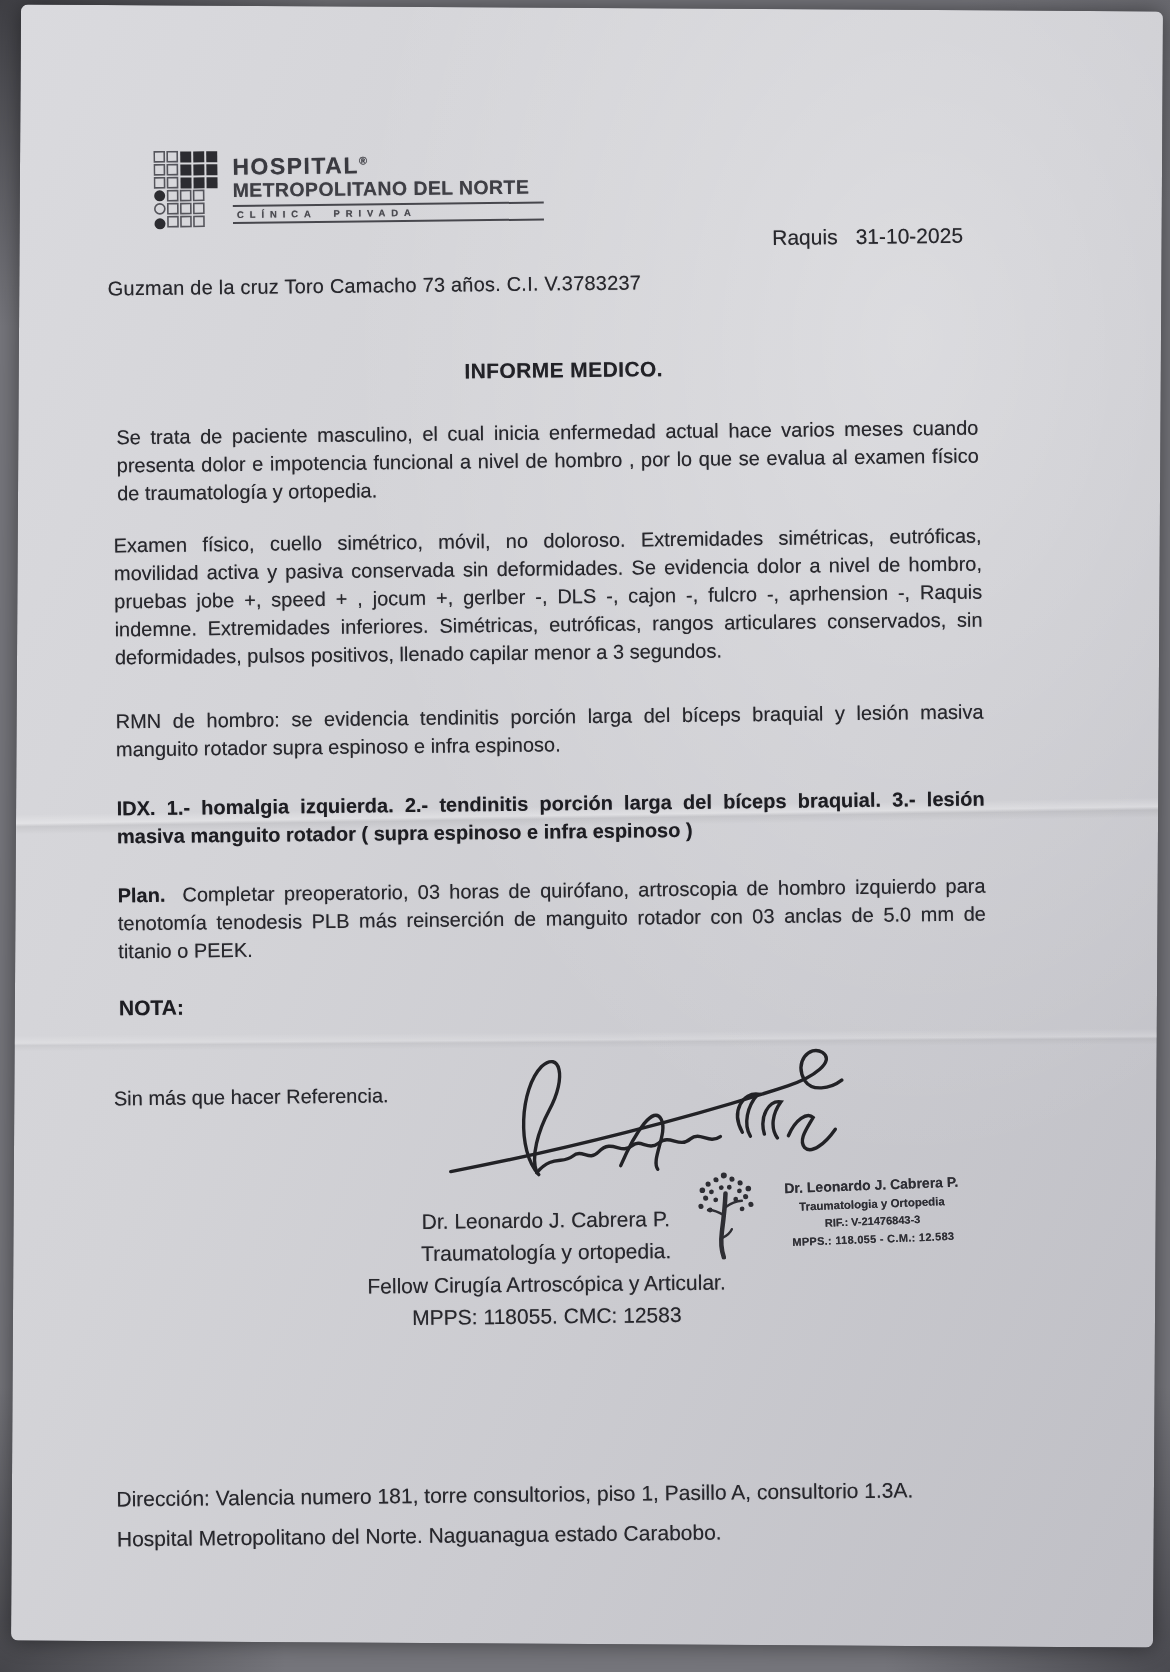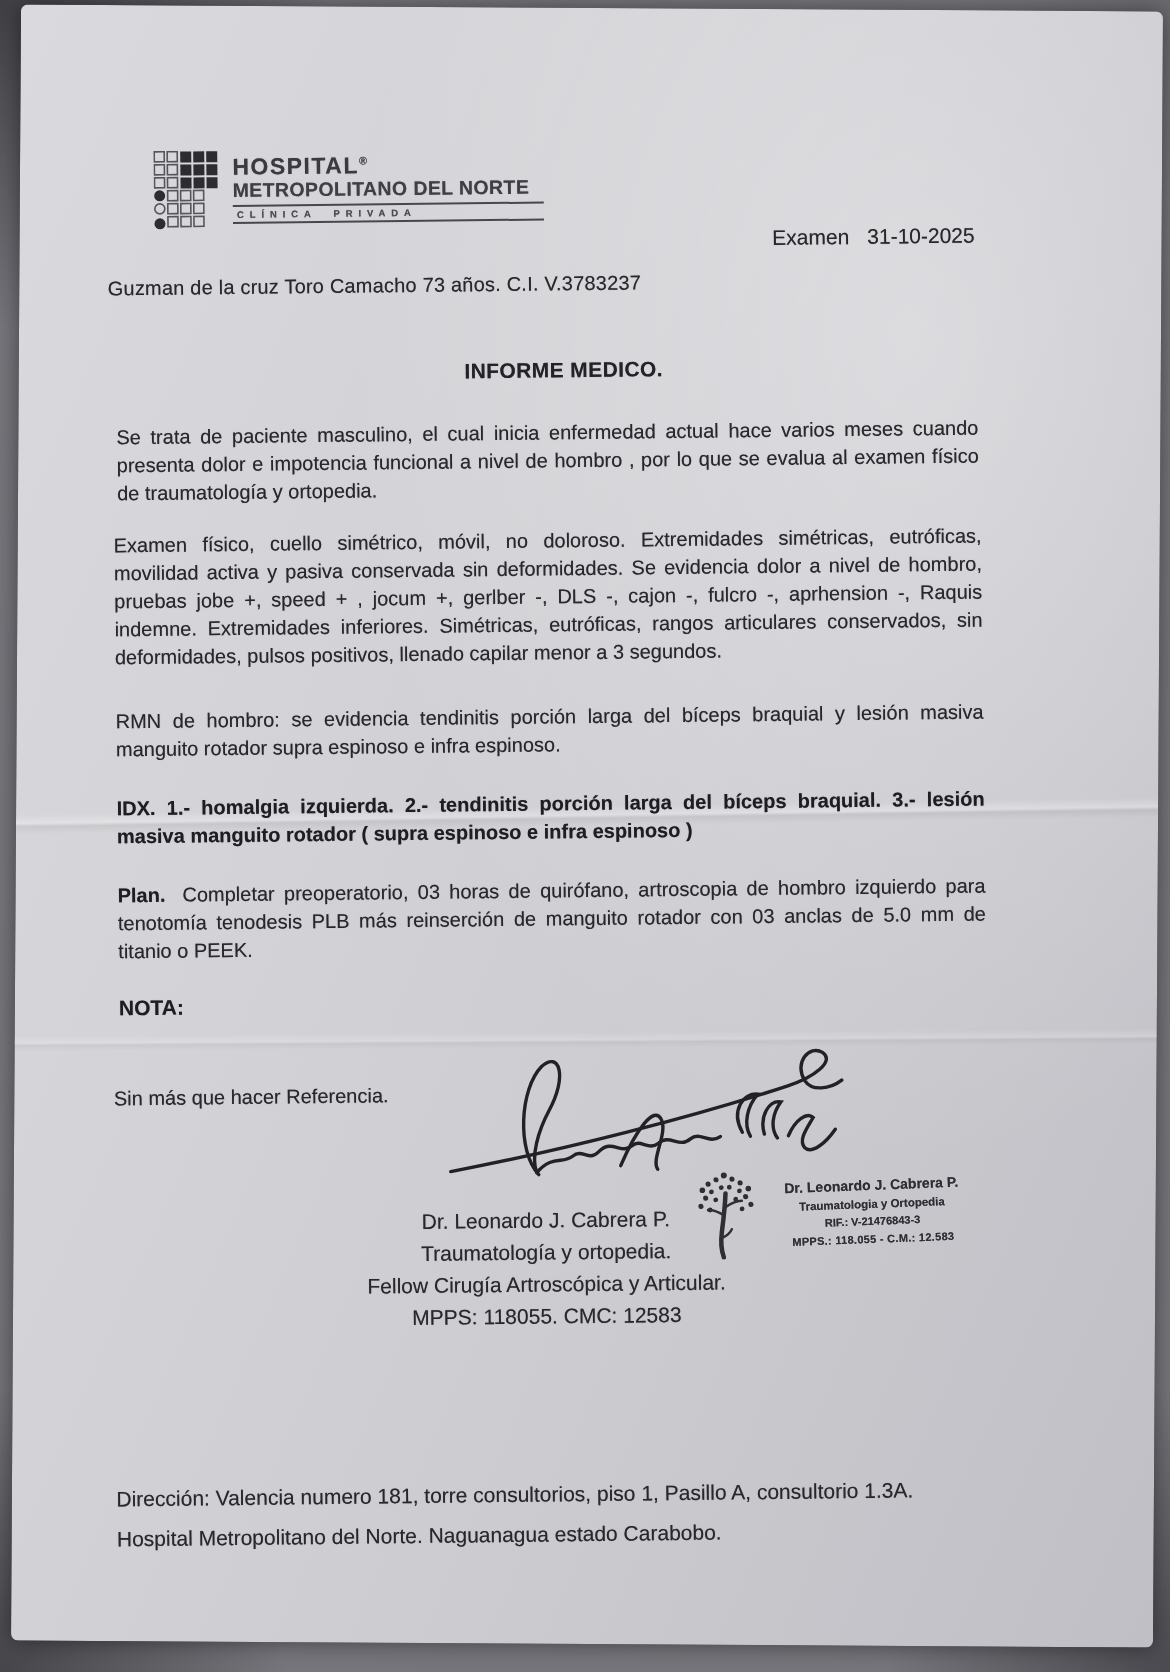--- a/index.html
+++ b/index.html
@@ -126,21 +126,21 @@
         </svg>
       </span>
       <div class="logo-text">
         <div class="logo-hospital"><span>HOSPITAL</span><span class="logo-reg">®</span></div>
         <div class="logo-sub">METROPOLITANO DEL NORTE</div>
         <div class="logo-tagline">CLÍNICA PRIVADA</div>
       </div>
     </div>
 
     <div class="abs fecha">
-      <span class="lbl">Examen</span><span>31-10-2025</span>
+      <span class="lbl">Raquis</span><span>31-10-2025</span>
     </div>
 
     <div class="abs patient">Guzman de la cruz Toro Camacho 73  años.  C.I. V.3783237</div>
 
     <div class="abs doc-title">INFORME MEDICO.</div>
 
     <p class="abs body-par p1">Se trata de paciente masculino, el cual inicia enfermedad actual hace varios meses cuando presenta dolor e impotencia funcional a nivel de hombro , por lo que se evalua al examen físico de traumatología y ortopedia.</p>
     <p class="abs body-par p2">Examen físico, cuello simétrico, móvil, no doloroso. Extremidades simétricas, eutróficas, movilidad activa y pasiva conservada sin deformidades. Se evidencia dolor a nivel de hombro, pruebas jobe +, speed + , jocum +, gerlber -, DLS -, cajon -, fulcro -, aprhension -, Raquis indemne. Extremidades inferiores. Simétricas, eutróficas, rangos articulares conservados, sin deformidades, pulsos positivos, llenado capilar menor a 3 segundos.</p>
     <p class="abs body-par p3">RMN de hombro: se evidencia tendinitis porción larga del bíceps braquial y lesión masiva manguito rotador supra espinoso e infra espinoso.</p>
     <p class="abs body-par idx">IDX. 1.- homalgia izquierda.  2.- tendinitis porción larga del bíceps braquial. 3.- lesión masiva manguito rotador ( supra espinoso e infra espinoso )</p>

